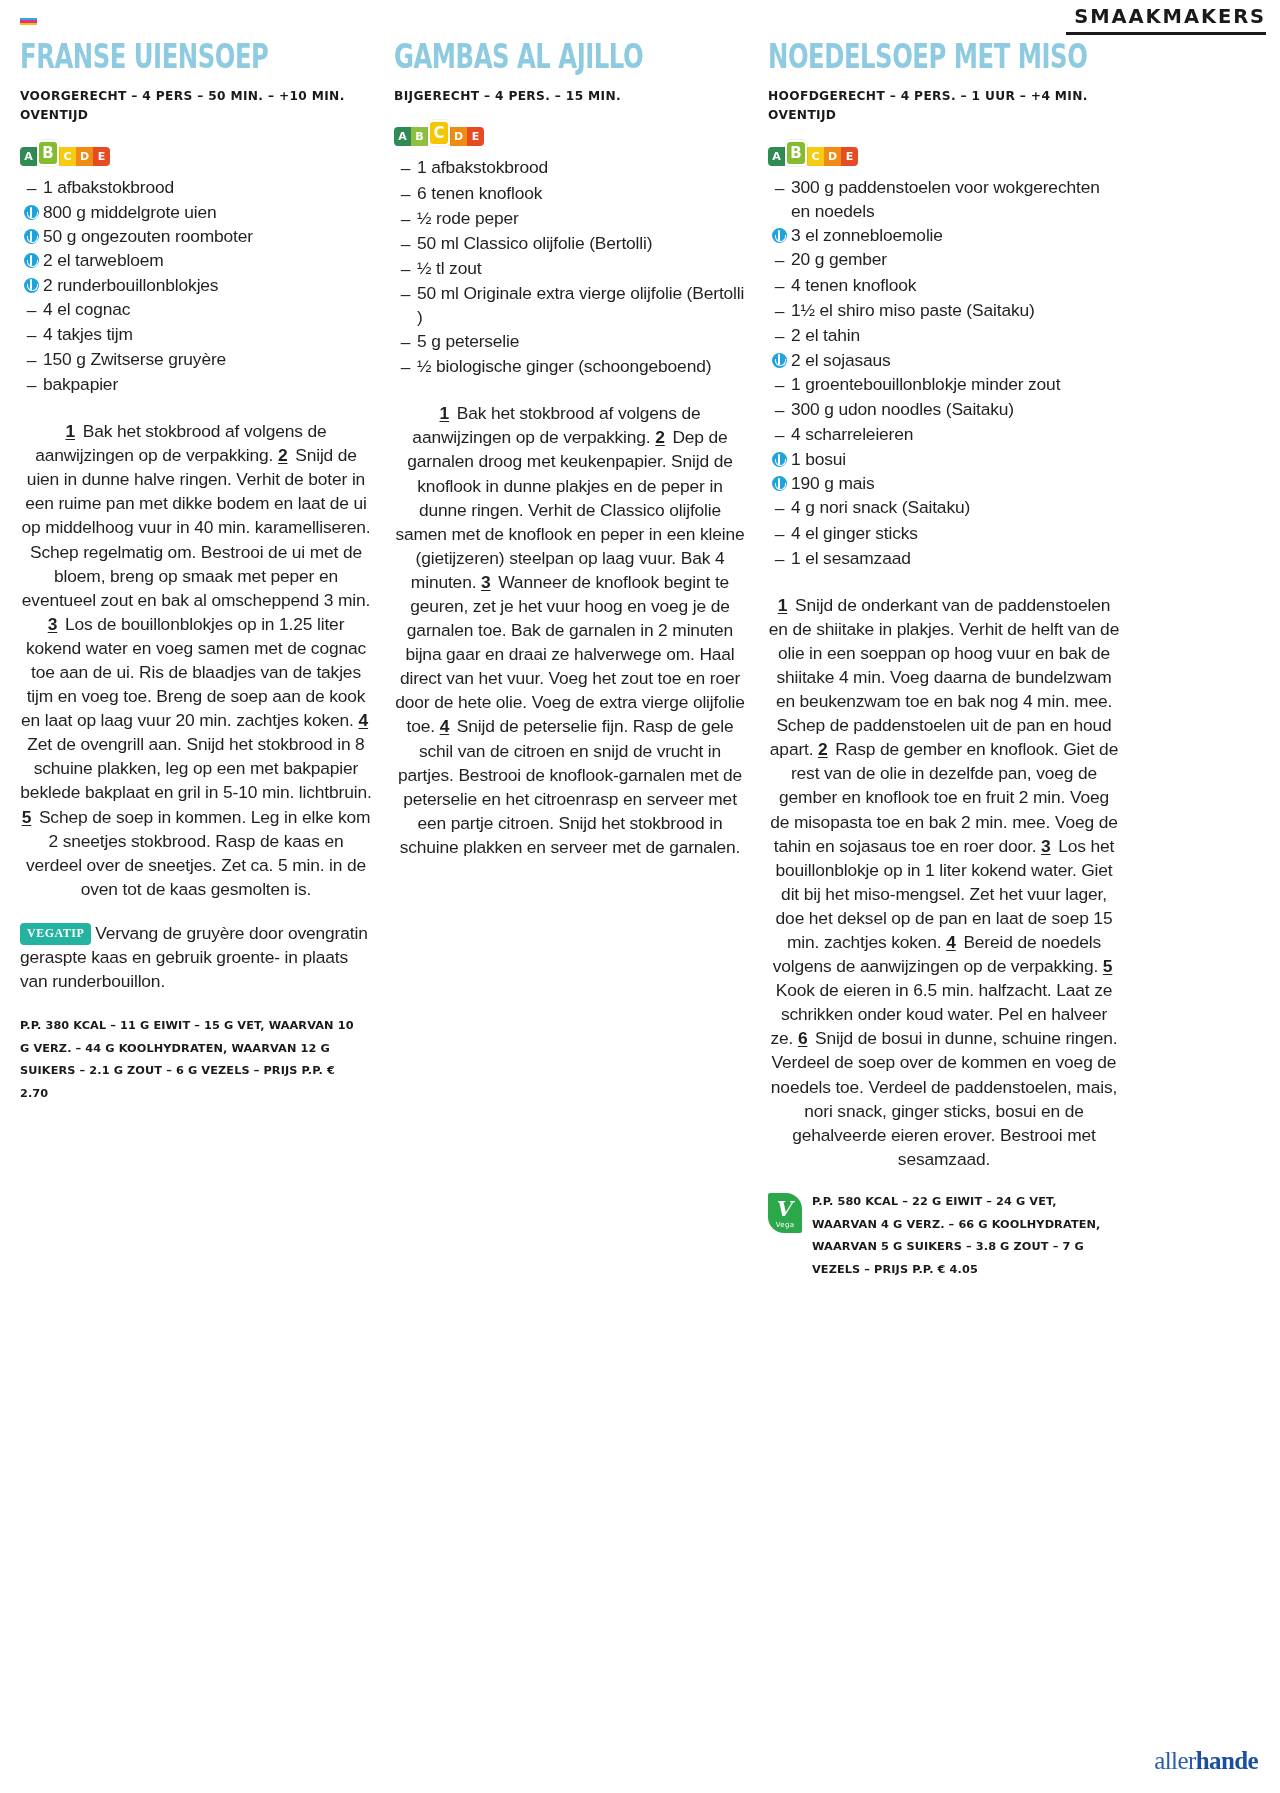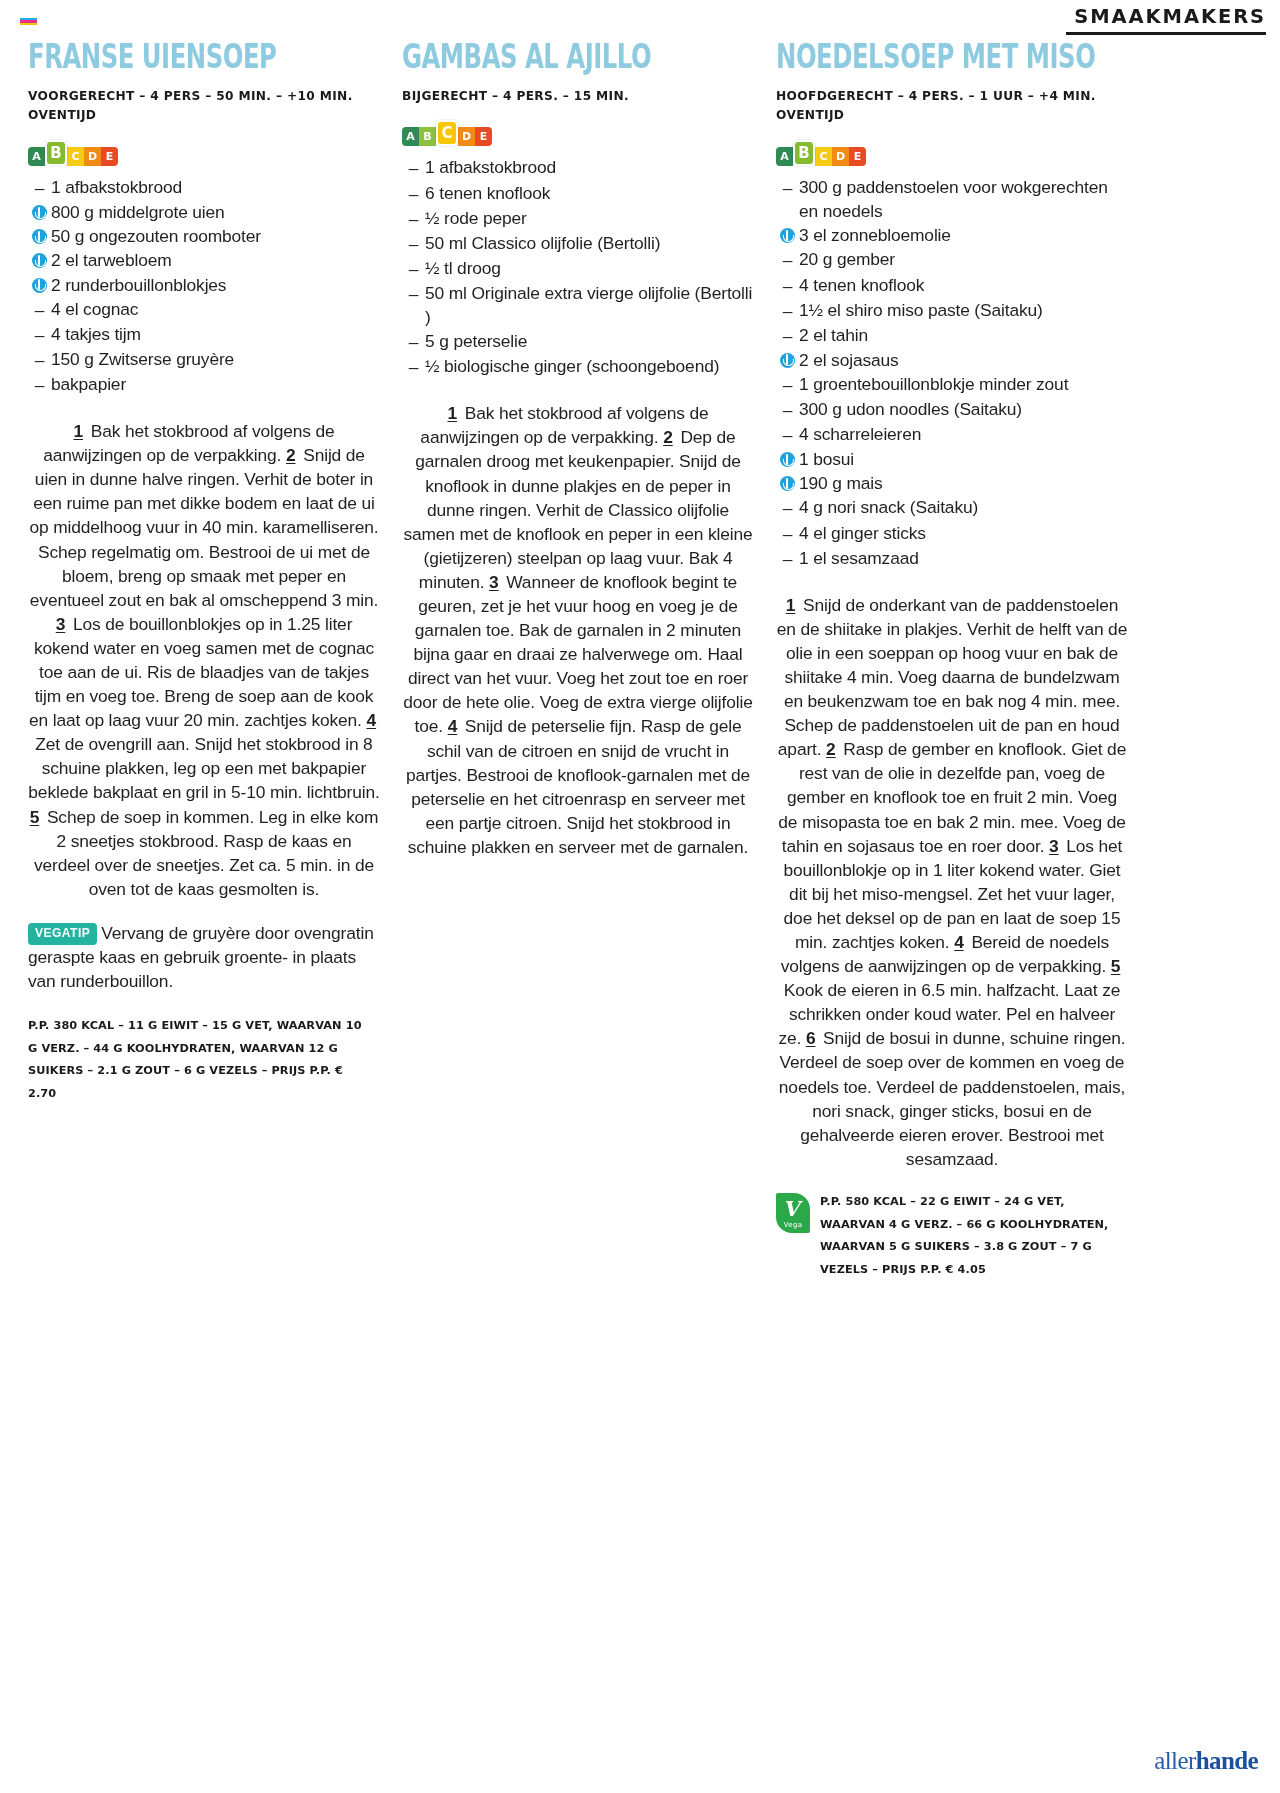--- a/index.html
+++ b/index.html
@@ -62,21 +62,21 @@
     top: 40px;
     left: 0;
     width: 1280px;
     display: flex;
     gap: 0;
   }
   .col {
     width: 374px;
     padding-right: 22px;
   }
-  .col-1 { margin-left: 28px; }
+  .col-1 { margin-left: 20px; }
   .col-2 { margin-left: 0px; }
   .col-3 { margin-left: 0px; }
 
   
   .recipe-title {
     font-family: "DejaVu Sans Condensed", "Liberation Sans Narrow", "Liberation Sans", sans-serif;
     font-weight: bold;
     font-size: 33px;
     line-height: 1.02;
     color: #8ecbe0;
@@ -197,21 +197,21 @@
   .tip-block {
     font-size: 17.4px;
     line-height: 1.385;
     letter-spacing: -0.15px;
     margin-bottom: 22px;
   }
   .tip-badge {
     display: inline-block;
     background: #23b3a0;
     color: #ffffff;
-    font-family: Liberation Sans, sans-serif;
+    font-family: Liberation Serif, serif;
     font-weight: bold;
     font-size: 12px;
     letter-spacing: 0.5px;
     padding: 2px 7px 3px 7px;
     border-radius: 4px;
     vertical-align: 2px;
     margin-right: 4px;
   }
 
   
@@ -393,21 +393,21 @@
         <li class="ingredient">
           <span class="ing-marker">
             <span class="dash">–</span>
           </span>
           <span class="ing-text">50  ml Classico olijfolie (Bertolli)</span>
         </li>
         <li class="ingredient">
           <span class="ing-marker">
             <span class="dash">–</span>
           </span>
-          <span class="ing-text">½ tl droog</span>
+          <span class="ing-text">½ tl zout</span>
         </li>
         <li class="ingredient">
           <span class="ing-marker">
             <span class="dash">–</span>
           </span>
           <span class="ing-text">50 ml Originale extra vierge olijfolie (Bertolli )</span>
         </li>
         <li class="ingredient">
           <span class="ing-marker">
             <span class="dash">–</span>

